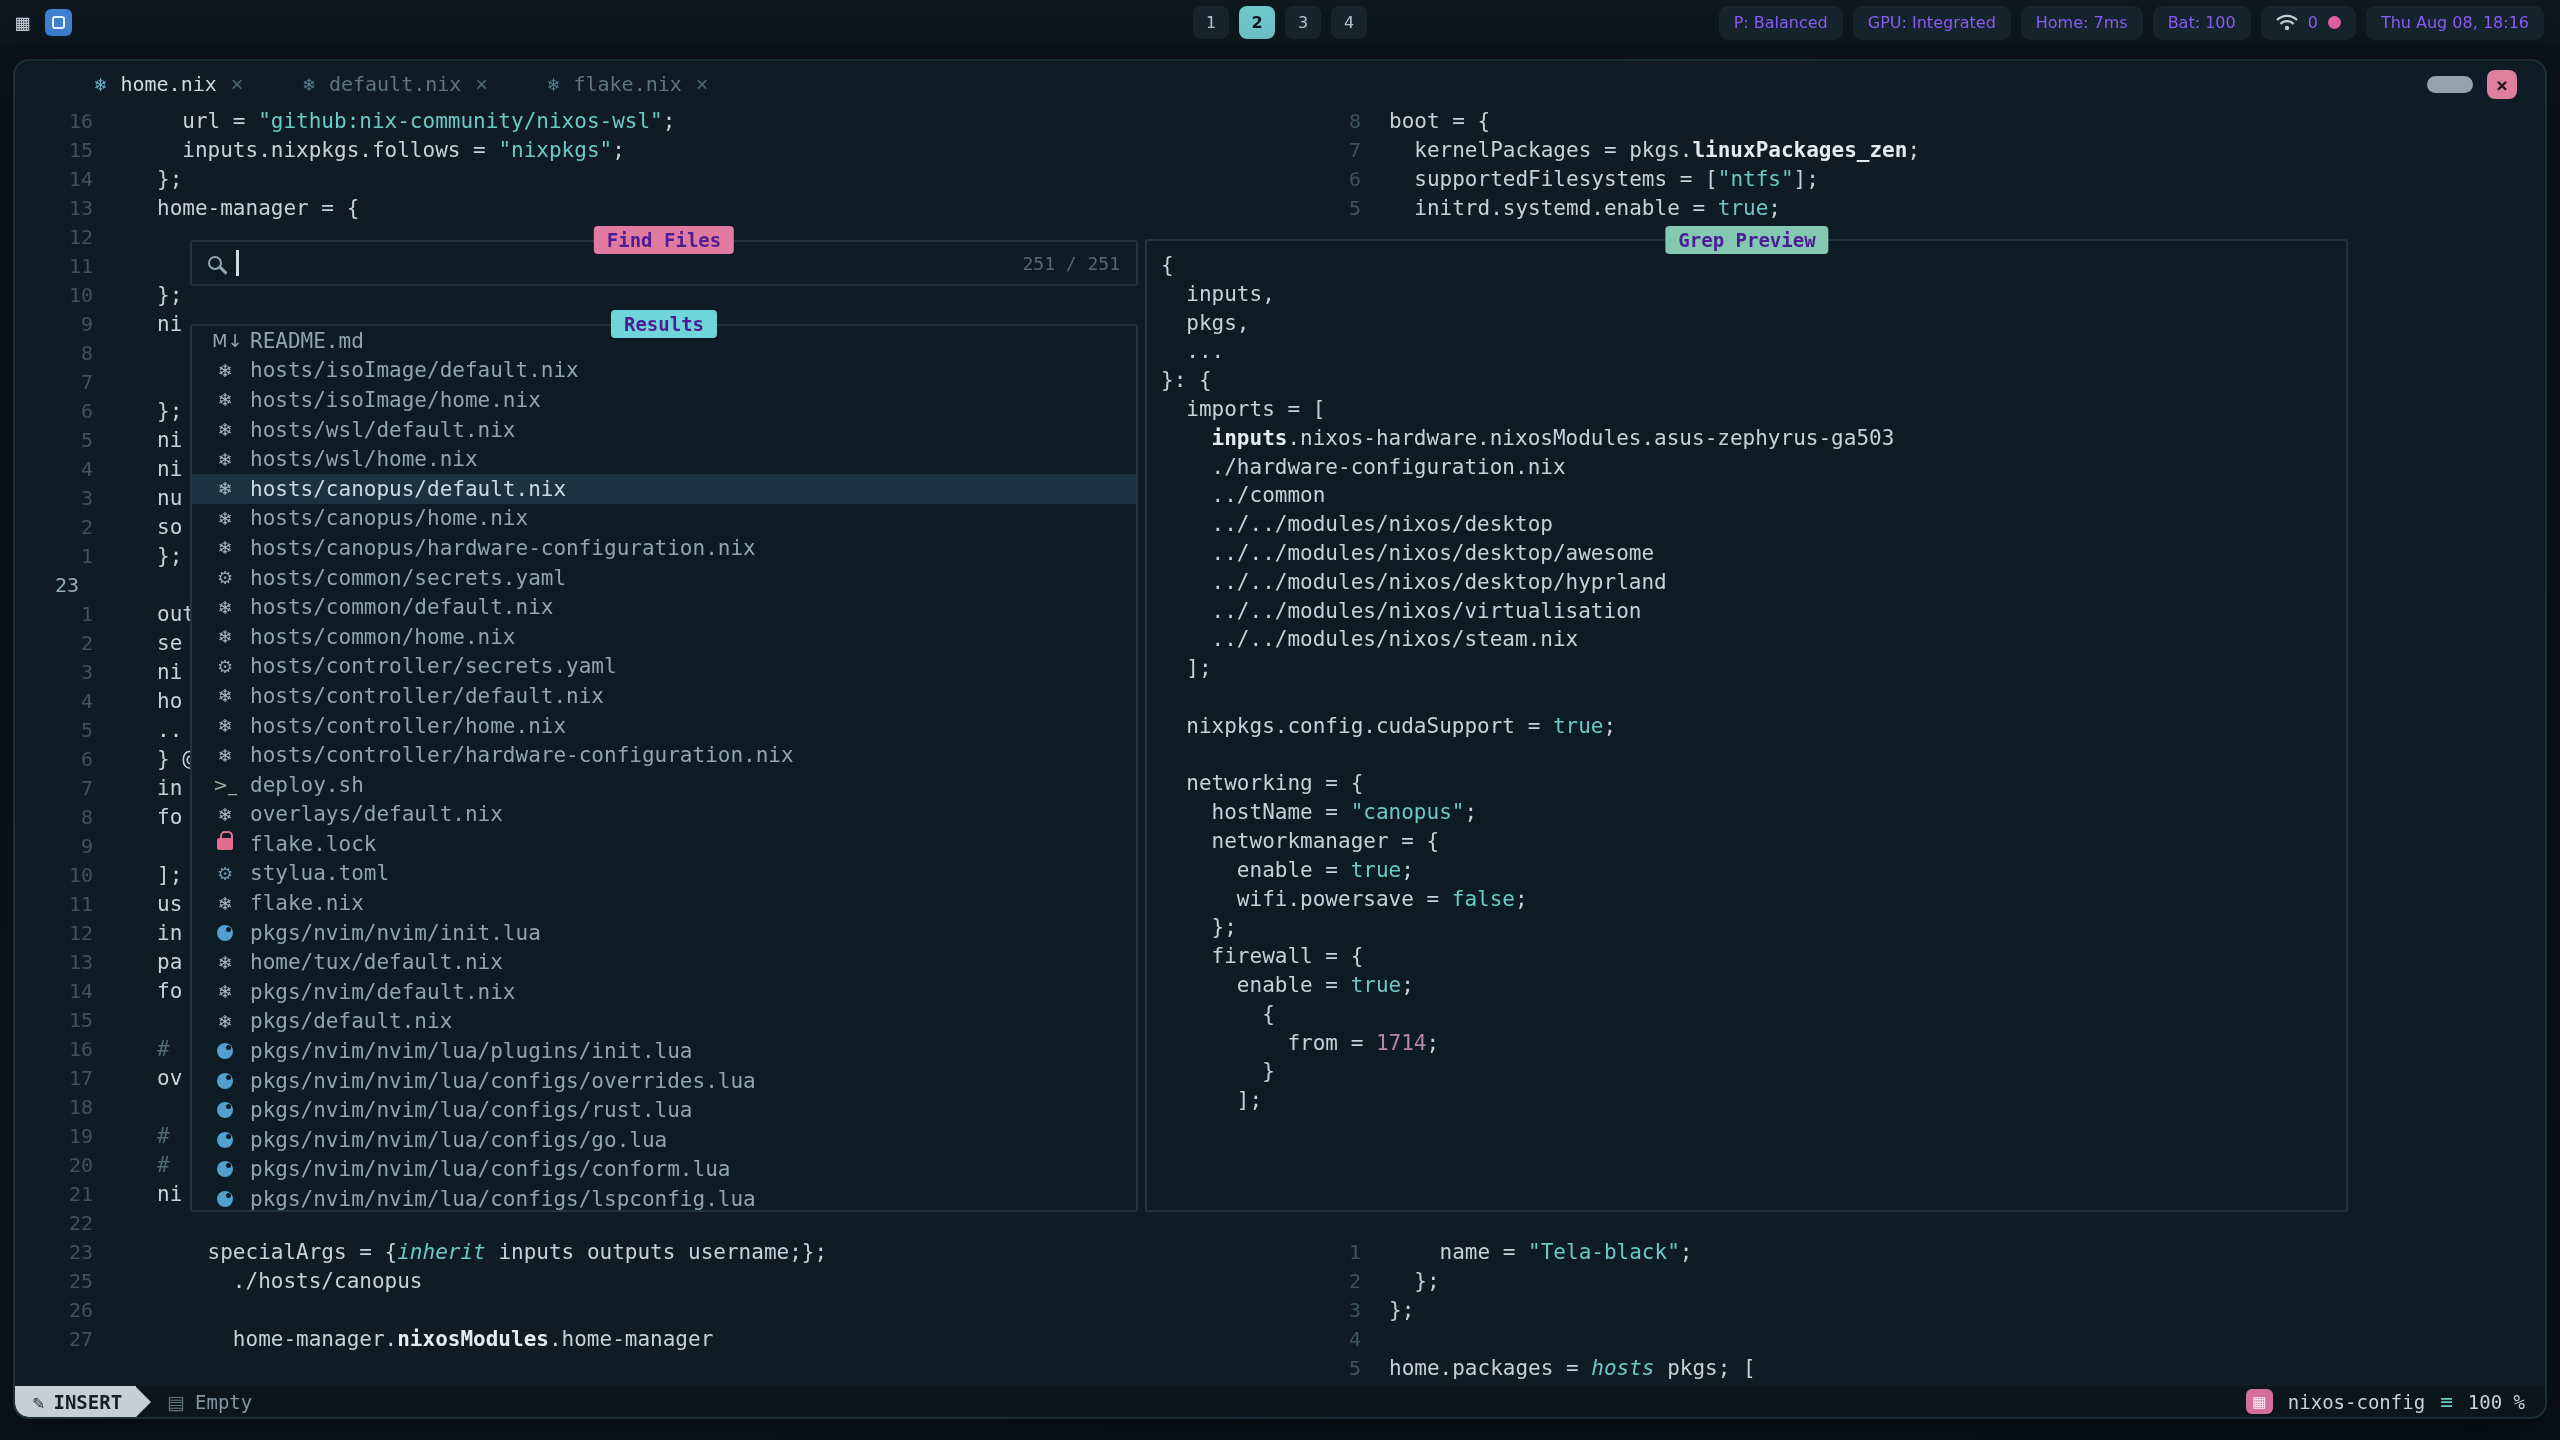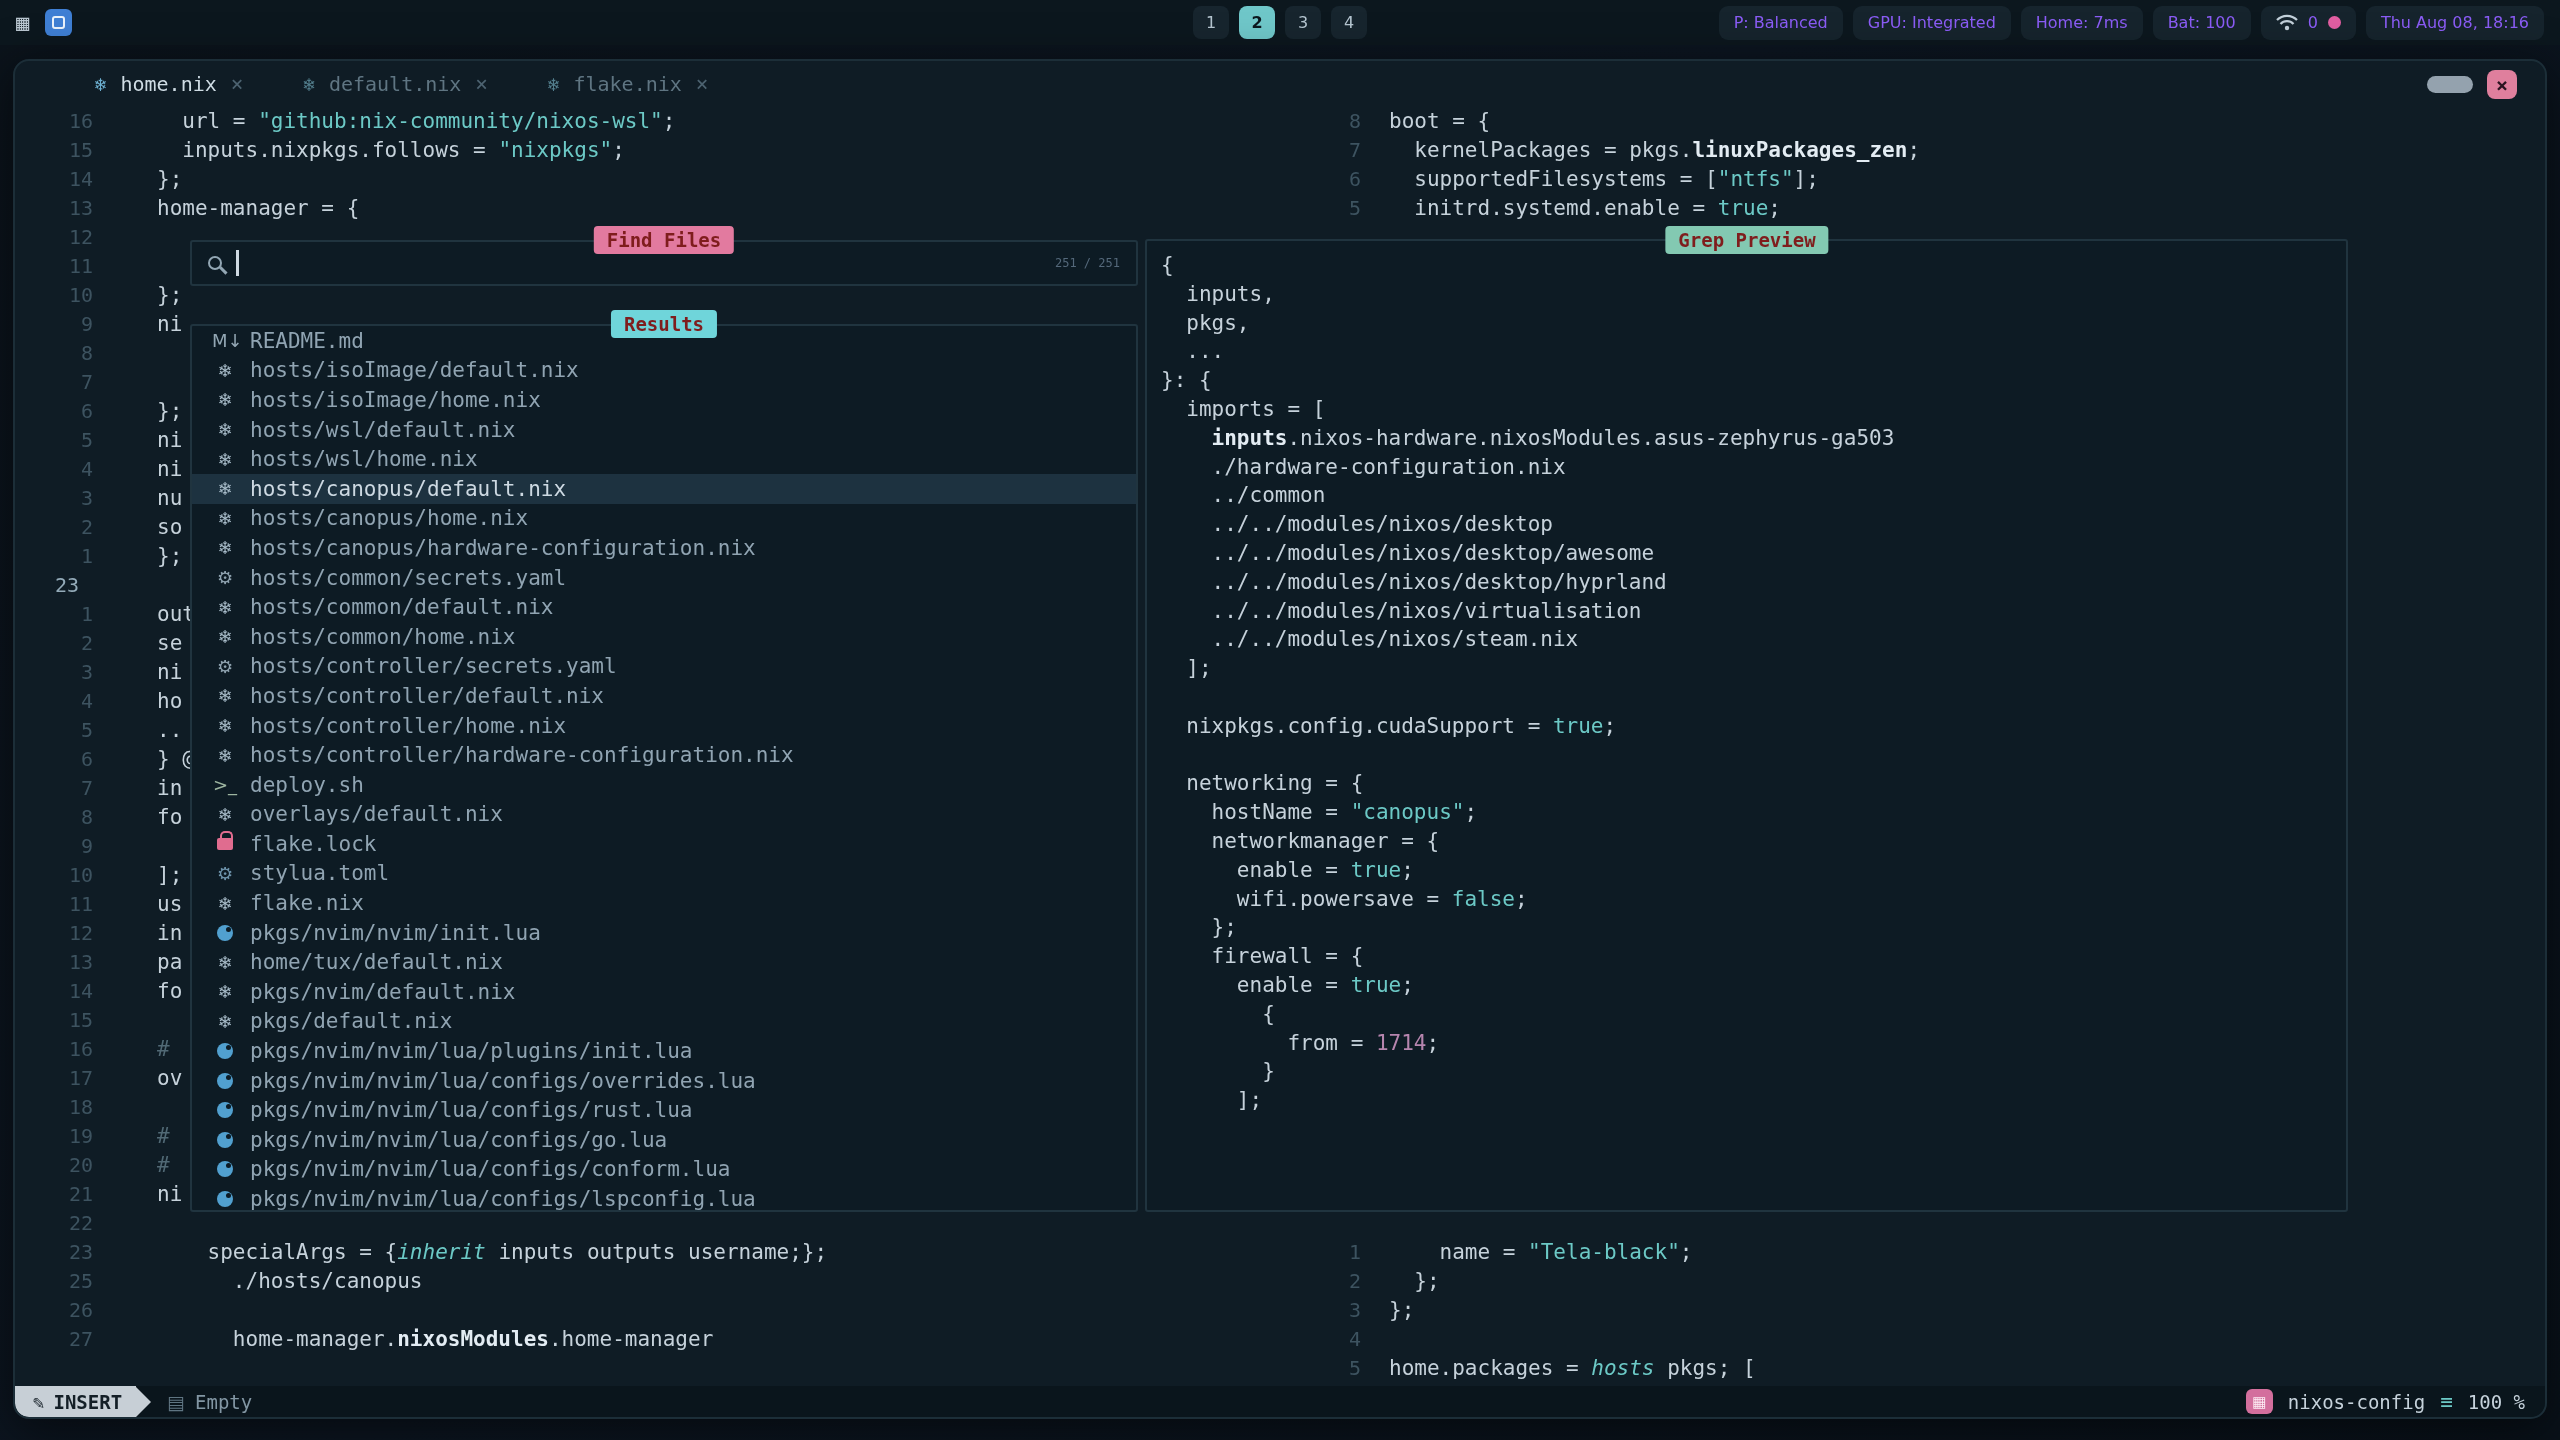--- a/index.html
+++ b/index.html
@@ -53,25 +53,25 @@
   .sg-p{color:#c6d2db;} .sg-s{color:#6cc9c6;} .sg-n{color:#b685ae;}
   .sg-b{color:#e3ecf3;font-weight:bold;} .sg-k{color:#6cc9c6;font-style:italic;}
   .sg-t{color:#6cc9c6;} .sg-c{color:#516975;}
   
   .panel{position:absolute;background:#0d1b24;border:2px solid #20343f;border-radius:3px;}
   #finder-input{left:175px;top:179px;width:948px;height:46px;display:flex;align-items:center;padding:0 16px;}
   .mag{flex:none;width:14px;height:14px;border:2.5px solid #93a7b4;border-radius:50%;position:relative;}
   .mag::after{content:"";position:absolute;width:9px;height:2.5px;background:#93a7b4;
     transform:rotate(45deg);right:-8px;bottom:-3px;}
   .caret{width:3px;height:26px;background:#cfdae2;margin-left:14px;}
-  .count{margin-left:auto;color:#54687a;font-size:12px;}
+  .count{margin-left:auto;color:#54687a;font-size:18px;}
   #results-panel{left:175px;top:263px;width:948px;height:888px;overflow:hidden;}
   #preview-panel{left:1130px;top:178px;width:1203px;height:973px;overflow:hidden;padding:10px 0 0 14px;}
   .badge{position:absolute;transform:translateX(-50%);height:28px;padding:0 13px;border-radius:4px;
-    display:flex;align-items:center;font-size:19px;font-weight:bold;color:#7f1d1d;z-index:5;}
+    display:flex;align-items:center;font-size:19px;font-weight:bold;color:#4c1d95;z-index:5;}
   #finder-title{left:649px;top:165px;background:#e27a9f;}
   #results-title{left:649px;top:249px;background:#6fd5da;}
   #preview-title{left:1732px;top:165px;background:#83c9b2;}
   .result-item{height:29.6px;display:flex;align-items:center;gap:12px;padding-left:20px;
     font-size:21px;color:#90a4b2;white-space:pre;}
   .result-item.selected{background:#1d3240;color:#cdd9e2;}
   .f-icon{flex:none;width:26px;text-align:center;font-size:18px;font-family:"DejaVu Sans",sans-serif;}
   .css-lock{flex:none;position:relative;width:16px;height:12px;background:#e06c8f;border-radius:2px;
     margin:0 5px;display:inline-block;}
   .css-lock::before{content:"";position:absolute;top:-7px;left:2.5px;width:9px;height:8px;

